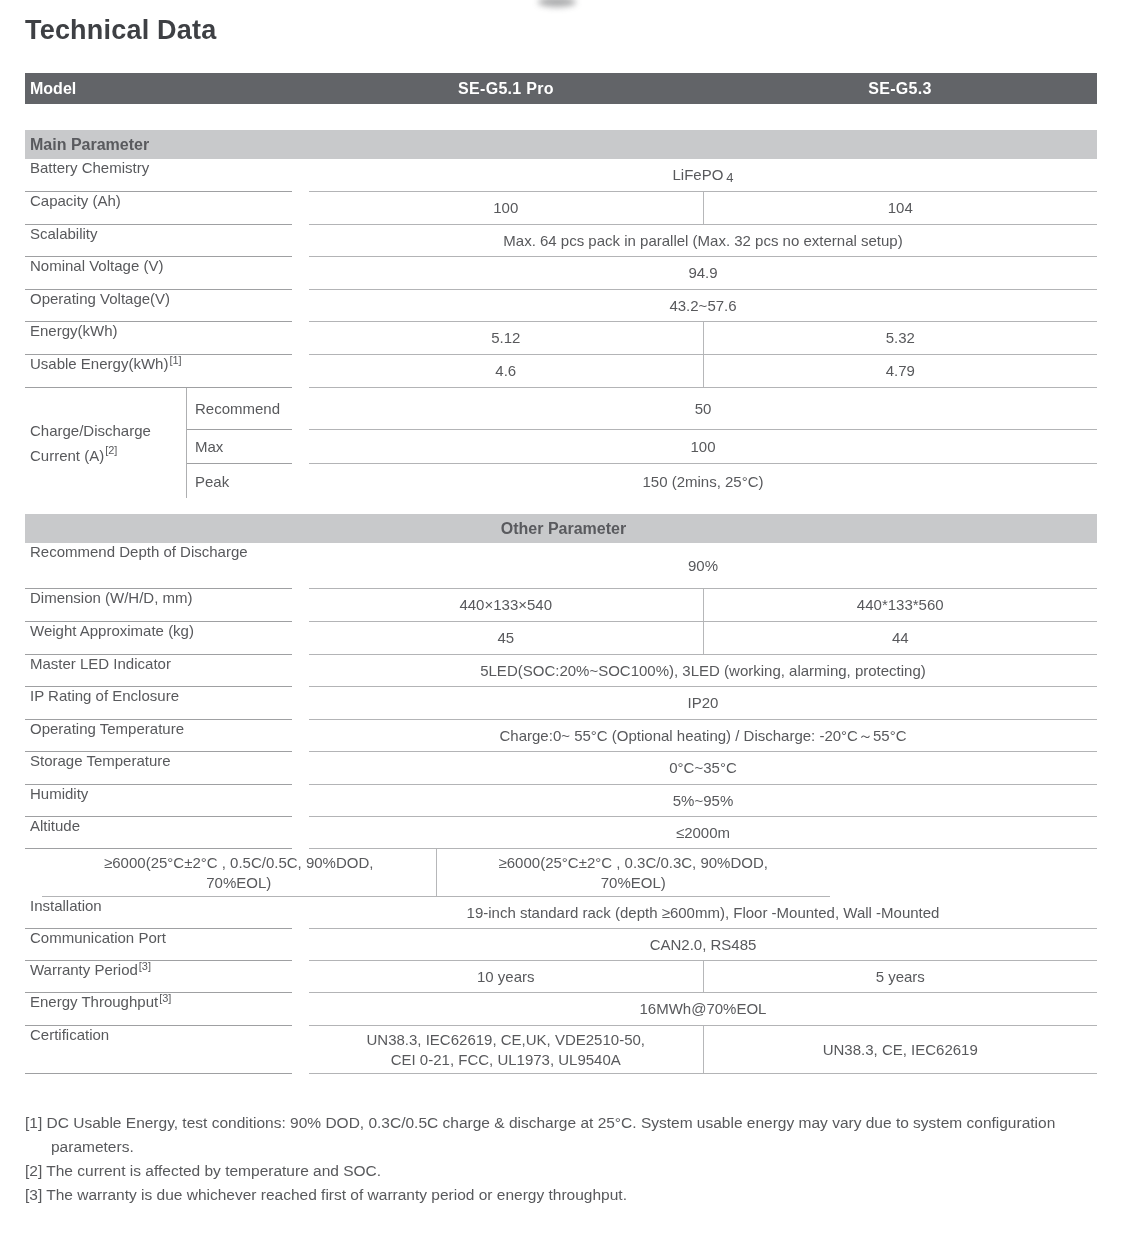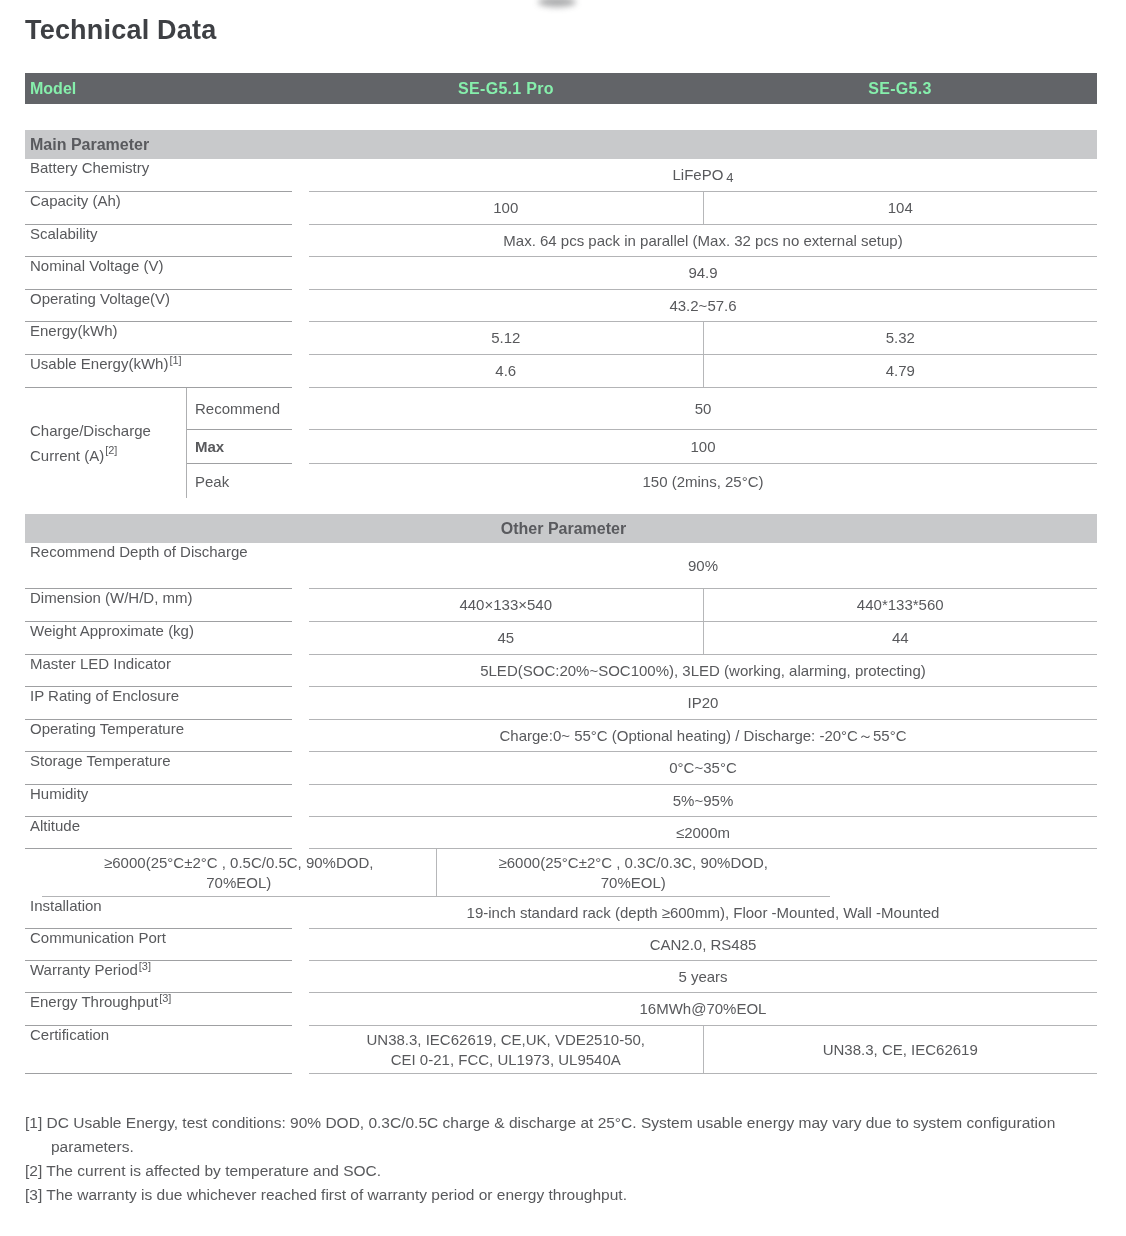--- a/index.html
+++ b/index.html
@@ -7,21 +7,21 @@
     width:1126px;height:1236px;position:relative;background:#ffffff;
     font-family:"Liberation Sans", sans-serif;color:#58595c;
     -webkit-font-smoothing:antialiased;
   }
   .artifact{position:absolute;top:-3px;left:538px;width:38px;height:10px;
     background:#87888a;border-radius:50%;filter:blur(3px);opacity:.7;}
   .content{padding-left:25px;}
   .title{margin:0;padding-top:14px;font-size:27px;line-height:32px;
     font-weight:bold;color:#3e4044;letter-spacing:.2px;}
   .bar{width:1072px;box-sizing:border-box;display:flex;align-items:center;}
-  .model-bar{margin-top:27px;height:31px;background:#626468;color:#86efac;
+  .model-bar{margin-top:27px;height:31px;background:#626468;color:#ffffff;
     font-weight:bold;font-size:16px;}
   .model-bar .mlabel{width:267px;box-sizing:border-box;padding-left:5px;}
   .model-bar .mgap{width:17px;}
   .model-bar .mcol{width:394px;text-align:center;letter-spacing:.3px;}
   .section-bar{height:29px;background:#c8c9cb;color:#595a5e;font-weight:bold;
     font-size:16px;padding-left:5px;}
   .main-bar{margin-top:26px;}
   .other-bar{margin-top:16px;justify-content:center;}
   .trow{display:flex;width:1072px;font-size:15px;}
   .lbl{width:267px;box-sizing:border-box;padding-left:5px;
@@ -35,21 +35,21 @@
   sup.fn{font-size:11px;position:relative;top:-1px;margin-left:1px;font-weight:normal;}
   .chem-sub{font-size:13px;position:relative;top:2px;margin-left:3px;}
   
   .cdgroup{display:flex;width:1072px;height:110px;font-size:15px;}
   .cd-left{width:267px;box-sizing:border-box;display:flex;}
   .cd-main{width:162px;box-sizing:border-box;padding-left:5px;display:flex;
     flex-direction:column;justify-content:center;border-right:1px solid #aeafb1;line-height:21px;}
   .cd-subs{flex:1;display:flex;flex-direction:column;}
   .cd-sub{box-sizing:border-box;padding-left:8px;display:flex;align-items:center;}
   .cd-sub.s1{height:42px;border-bottom:1px solid #9fa0a2;}
-  .cd-sub.s2{height:34px;border-bottom:1px solid #9fa0a2;font-weight:bold;}
+  .cd-sub.s2{height:34px;border-bottom:1px solid #9fa0a2;}
   .cd-sub.s3{flex:1;}
   .cd-vals{width:788px;display:flex;flex-direction:column;}
   .cd-val{box-sizing:border-box;display:flex;align-items:center;justify-content:center;text-align:center;}
   .cd-val.v1{height:42px;border-bottom:1px solid #b3b4b6;}
   .cd-val.v2{height:34px;border-bottom:1px solid #b3b4b6;}
   .cd-val.v3{flex:1;}
   .footnotes{margin-top:37px;width:1062px;font-size:15.5px;line-height:24px;color:#58595c;}
   .footnote{padding-left:26px;text-indent:-26px;}
 </style>
 </head>
@@ -298,20 +298,21 @@
     </div>
   </div>
 
   <div class="trow h32">
     <div class="lbl">
       <span>Warranty Period</span>
         <sup class="fn">[3]</sup>
     </div>
     <div class="gapcol"></div>
     <div class="vals">
+      <div class="vcell vdiv">10 years</div>
       <div class="vcell">5 years</div>
     </div>
   </div>
 
   <div class="trow h33">
     <div class="lbl">
       <span>Energy Throughput</span>
         <sup class="fn">[3]</sup>
     </div>
     <div class="gapcol"></div>

